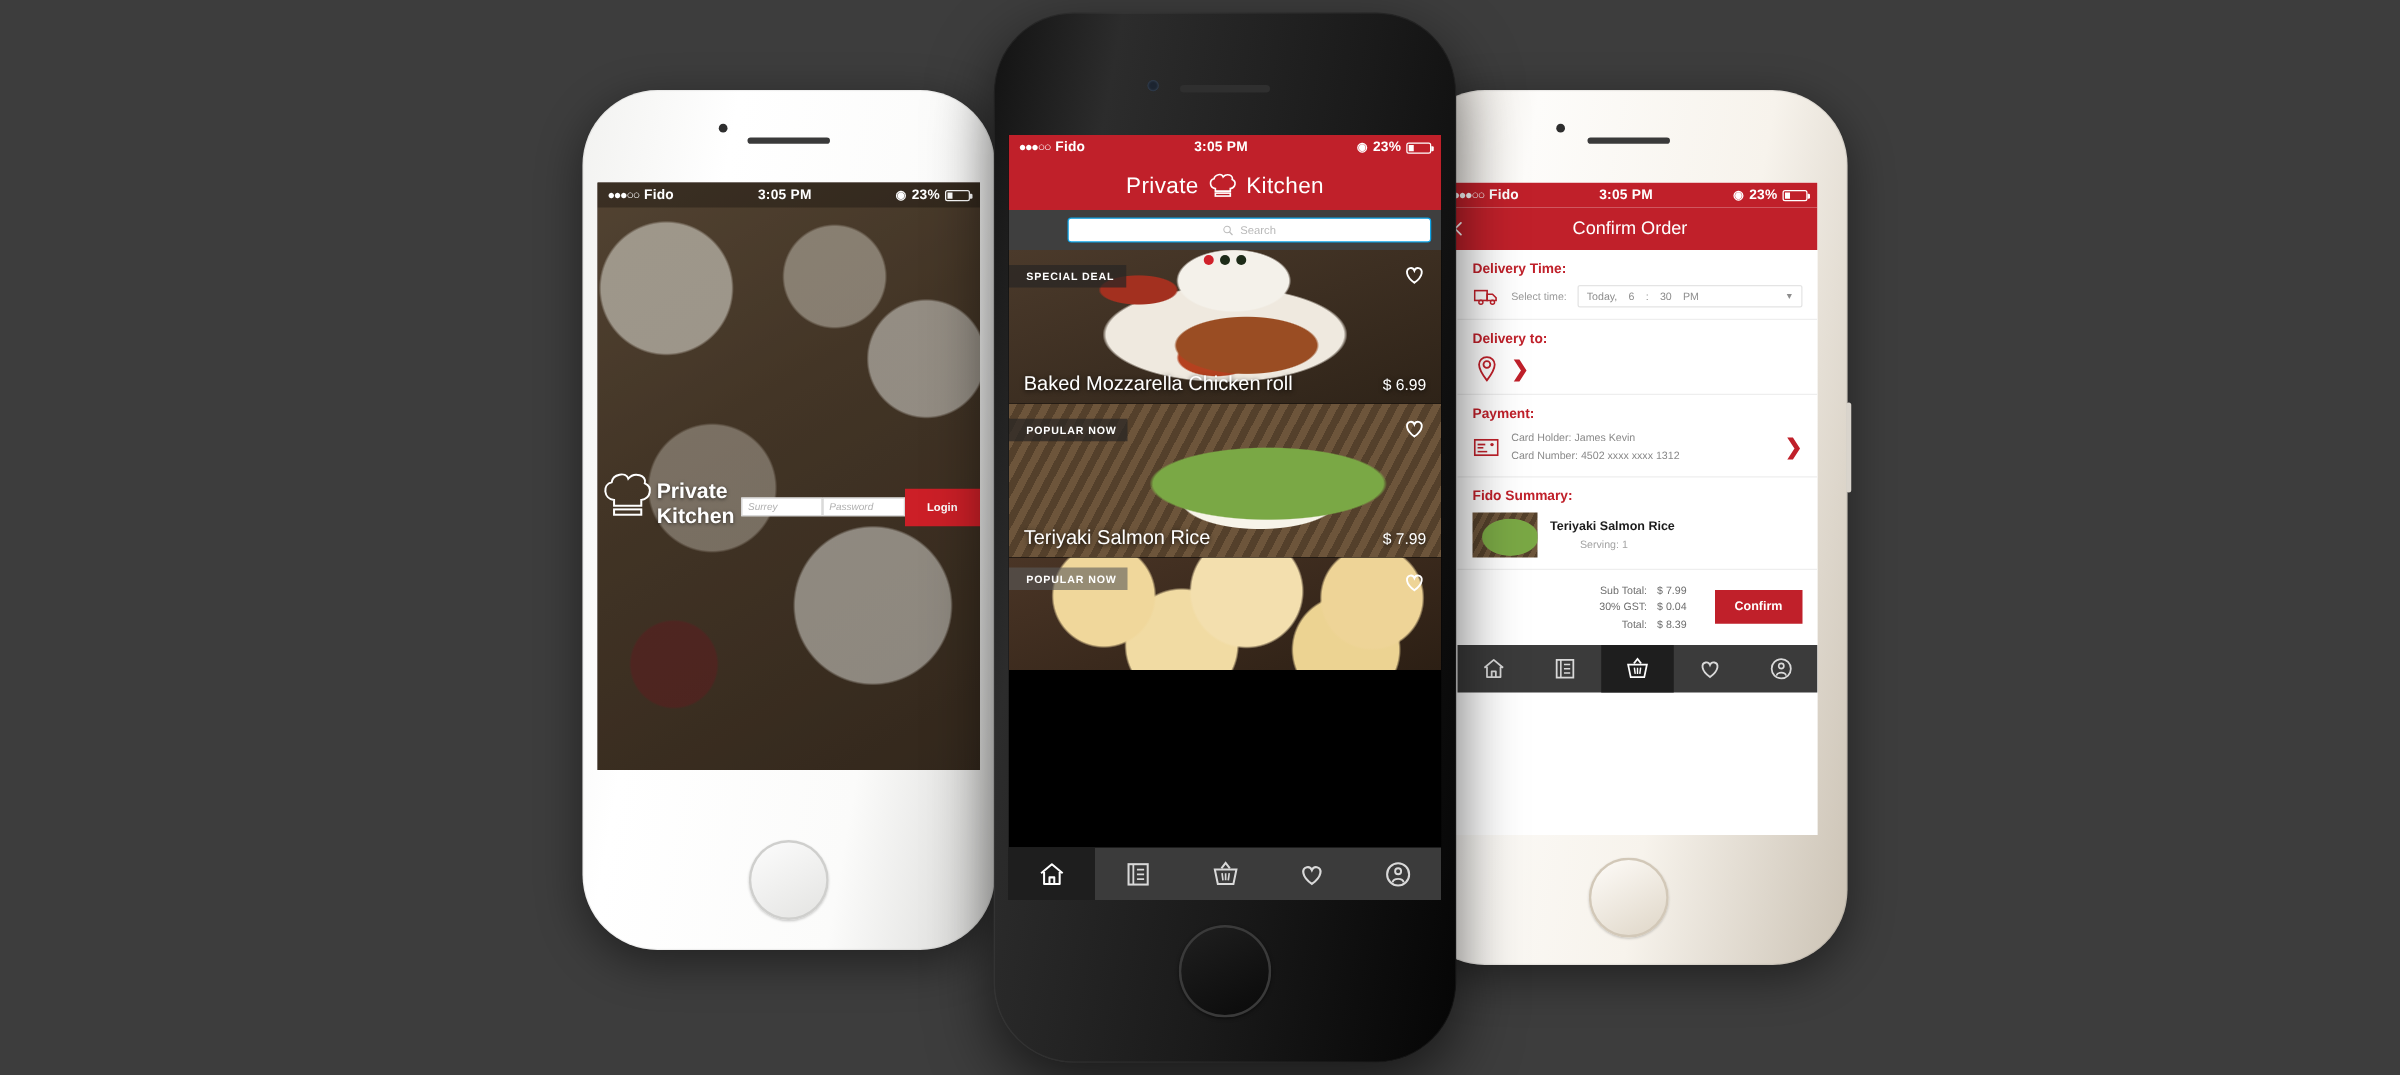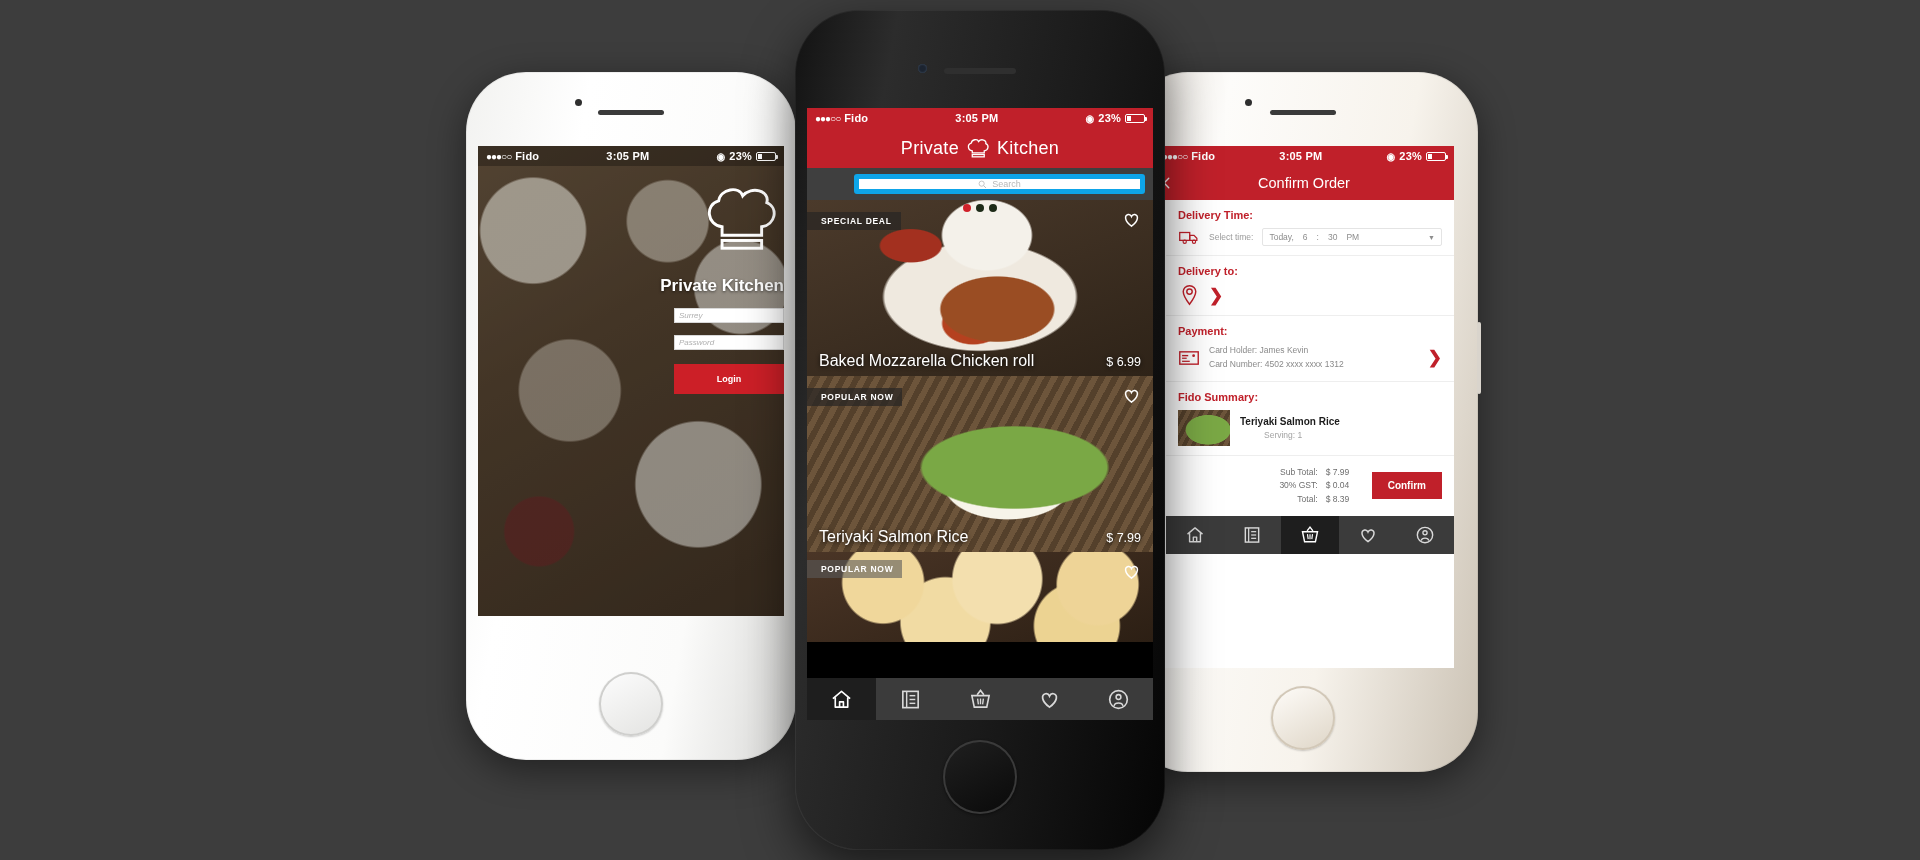--- a/index.html
+++ b/index.html
@@ -121,22 +121,22 @@
       radial-gradient(circle at 62% 16%, rgba(222,214,198,.7) 0 40px, transparent 42px),
       radial-gradient(circle at 86% 30%, rgba(238,234,226,.75) 0 46px, transparent 48px),
       radial-gradient(circle at 30% 52%, rgba(228,220,205,.55) 0 50px, transparent 52px),
       radial-gradient(circle at 72% 72%, rgba(244,241,234,.7) 0 62px, transparent 64px),
       radial-gradient(circle at 20% 82%, rgba(120,34,38,.65) 0 34px, transparent 36px),
       linear-gradient(150deg,#6b5640 0%,#55422f 40%,#3d2f21 100%);
     filter:saturate(.9);
   }
   .login-scrim { position:absolute; inset:0; background:rgba(30,22,14,.30); }
   .login-inner {
-    position:absolute; inset:0; display:flex; flex-direction:column;
-    align-items:flex-end; padding-top:36px;
+    position:absolute; inset:0; display:flex; flex-direction:row;
+    align-items:center; padding-top:36px;
   }
   .chef-logo { width:86px; height:86px; }
   .brand-title {
     color:#fff; font-size:17px; font-weight:bold; margin-top:8px;
     text-shadow:0 1px 3px rgba(0,0,0,.6);
   }
   .login-field {
     width:110px; height:15px; margin-top:12px; background:#fff;
     border:1px solid #d8d8d8; font-size:8px; color:#b0b0b0;
     padding:0 4px; display:flex; align-items:center; font-style:italic;
@@ -151,24 +151,24 @@
   
   .app-header {
     background:#c0202a; color:#fff; height:40px;
     display:flex; align-items:center; justify-content:center; gap:6px;
   }
   .app-header .t { font-size:18px; letter-spacing:.3px; }
   .searchbar-wrap { background:#3f3f3f; padding:6px 8px; }
   .searchbar {
     background:#fff; border-radius:3px; height:20px;
     display:flex; align-items:center; justify-content:center; gap:5px;
-    font-size:9px; color:#b8b8b8; border:5px solid #0ea5e9;margin-left:39px;
+    font-size:9px; color:#b8b8b8; border:1px solid #0ea5e9;margin-left:39px;
   }
   .feed { position:relative; background:#000; }
-  .card { position:relative; height:176px; overflow:hidden; }
+  .card { position:relative; height:123px; overflow:hidden; }
   .card .photo { position:absolute; inset:0; }
   .badge {
     position:absolute; left:0; top:12px;
     background:rgba(40,38,36,.72); color:#fff;
     font-size:8.5px; font-weight:bold; letter-spacing:.7px;
     padding:4px 9px 4px 14px;
   }
   .heart-btn {
     position:absolute; right:12px; top:10px; width:19px; height:19px;
     cursor:pointer;

